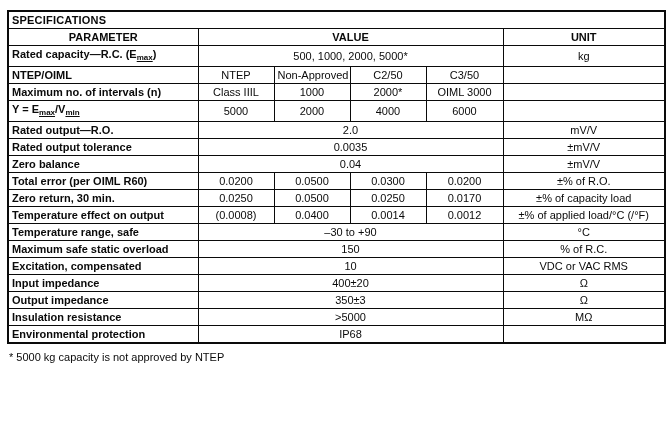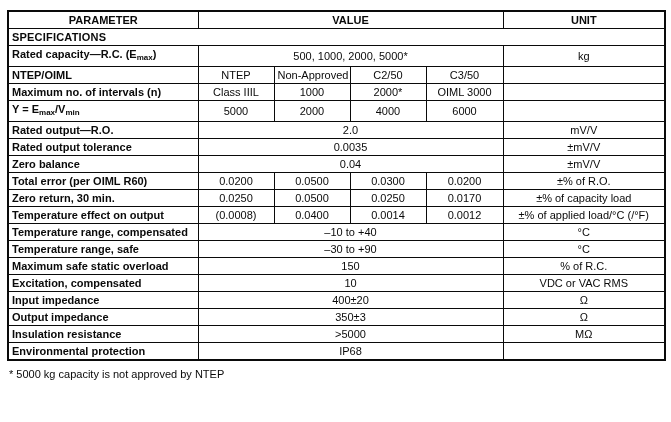--- a/index.html
+++ b/index.html
@@ -38,21 +38,21 @@
   }
   th.hdr {
     font-weight: bold;
     text-align: center;
   }
   td.param {
     font-weight: bold;
     text-align: left;
     padding-left: 4px;
   }
-  td.param .sub { font-size: 8px; vertical-align: -2px; font-weight: bold; }
+  td.param .sub { font-size: 8px; vertical-align: -2px; font-weight: bold; text-decoration: underline; }
   td.val, td.unit { text-align: center; font-weight: normal; }
 
   .footnotes { margin-top: 5px; padding-left: 2px; }
   .fn {
     font-size: 11px;
     line-height: 16px;
     color: #0a0a0a;
   }
 </style>
 </head>
@@ -63,26 +63,26 @@
     <colgroup>
       <col style="width:190px">
       <col style="width:76px">
       <col style="width:76px">
       <col style="width:76px">
       <col style="width:77px">
       <col style="width:162px">
     </colgroup>
     <thead>
       <tr>
+        <td class="title" colspan="6">SPECIFICATIONS</td>
+      </tr>
+      <tr>
         <th class="hdr">PARAMETER</th>
         <th class="hdr" colspan="4">VALUE</th>
         <th class="hdr">UNIT</th>
-      </tr>
-      <tr>
-        <td class="title" colspan="6">SPECIFICATIONS</td>
       </tr>
     </thead>
     <tbody>
         <tr>
           <td class="param"><span>Rated capacity—R.C. (E</span><span class="sub">max</span><span>)</span></td>
           <td class="val" colspan="4">500, 1000, 2000, 5000*</td>
           <td class="unit">kg</td>
         </tr>
         <tr>
           <td class="param"><span>NTEP/OIML</span></td>
@@ -141,25 +141,20 @@
         </tr>
         <tr>
           <td class="param"><span>Temperature effect on output</span></td>
           <td class="val">(0.0008)</td>
           <td class="val">0.0400</td>
           <td class="val">0.0014</td>
           <td class="val">0.0012</td>
           <td class="unit">±% of applied load/°C (/°F)</td>
         </tr>
         <tr>
-          <td class="param"><span>Temperature range, compensated</span></td>
-          <td class="val" colspan="4">–10 to +40</td>
-          <td class="unit">°C</td>
-        </tr>
-        <tr>
           <td class="param"><span>Temperature range, safe</span></td>
           <td class="val" colspan="4">–30 to +90</td>
           <td class="unit">°C</td>
         </tr>
         <tr>
           <td class="param"><span>Maximum safe static overload</span></td>
           <td class="val" colspan="4">150</td>
           <td class="unit">% of R.C.</td>
         </tr>
         <tr>

